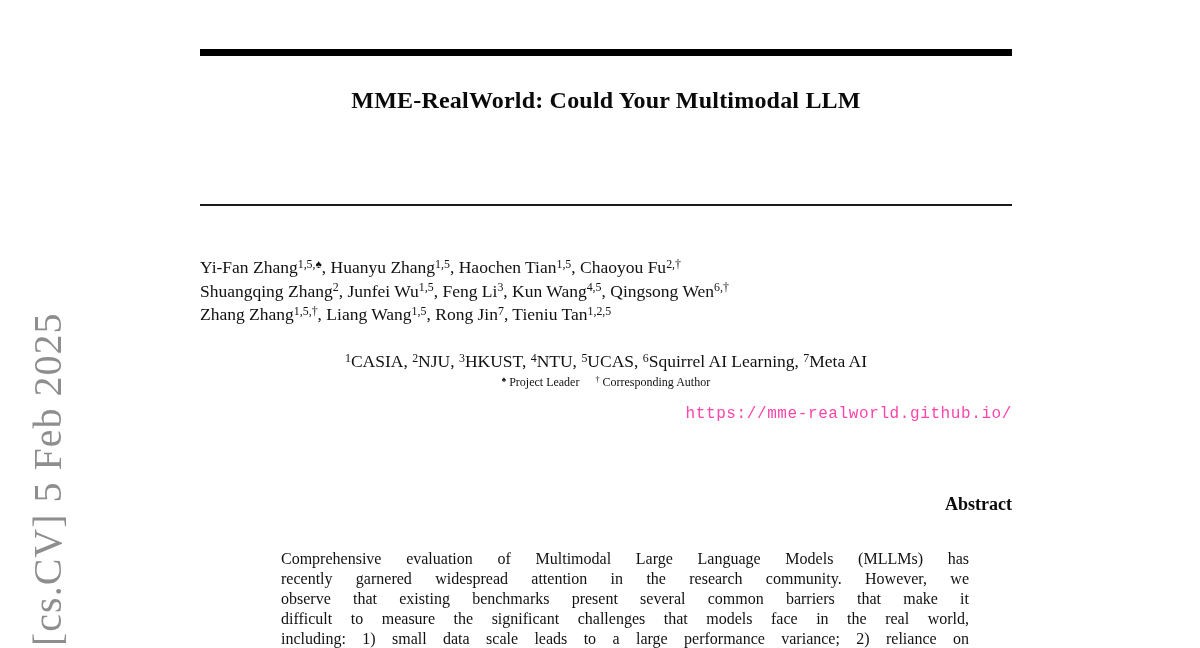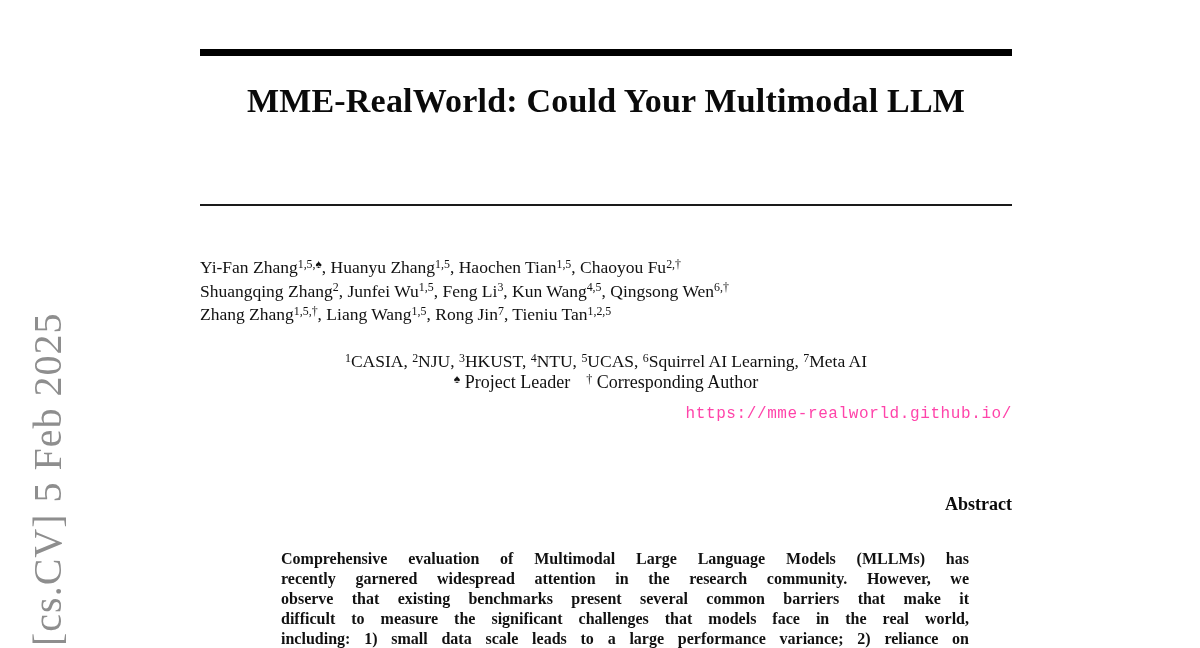--- a/index.html
+++ b/index.html
@@ -23,21 +23,21 @@
     left:200px; top:204px;
     width:812px; height:2px;
     background:#1a1a1a;
   }
   .paper-title{
     position:absolute;
     left:200px; top:85px;
     width:812px;
     text-align:center;
     font-weight:bold;
-    font-size:34px;
+    font-size:24px;
     line-height:31px;
     color:#0a0a0a;
     letter-spacing:0.2px;
   }
   .author-block{
     position:absolute;
     left:200px; top:256px;
     width:812px;
     text-align:left;
     font-size:17.5px;
@@ -58,21 +58,21 @@
     text-align:center;
     font-size:17.5px;
     line-height:22px;
     color:#111111;
   }
   .role-notes{
     position:absolute;
     left:200px; top:373px;
     width:812px;
     text-align:center;
-    font-size:18px;
+    font-size:12px;
     line-height:19px;
     color:#111111;
   }
   .note-item + .note-item{ margin-left:16px; }
   .project-link{
     position:absolute;
     left:200px; top:405px;
     width:812px;
     text-align:center;
     font-family:"Liberation Mono", monospace;
@@ -94,21 +94,20 @@
     left:281px; top:549px;
     width:688px;
     font-size:16px;
     line-height:20px;
     color:#111111;
   }
   .abs-line{
     text-align:justify;
     text-align-last:justify;
     white-space:nowrap;
-    font-weight:bold;
   }
   .arxiv-stamp{
     position:absolute;
     left:26px; top:646px;
     transform-origin:0 0;
     transform:rotate(-90deg);
     white-space:nowrap;
     font-family:"Liberation Serif", serif;
     font-size:40px;
     line-height:44px;

